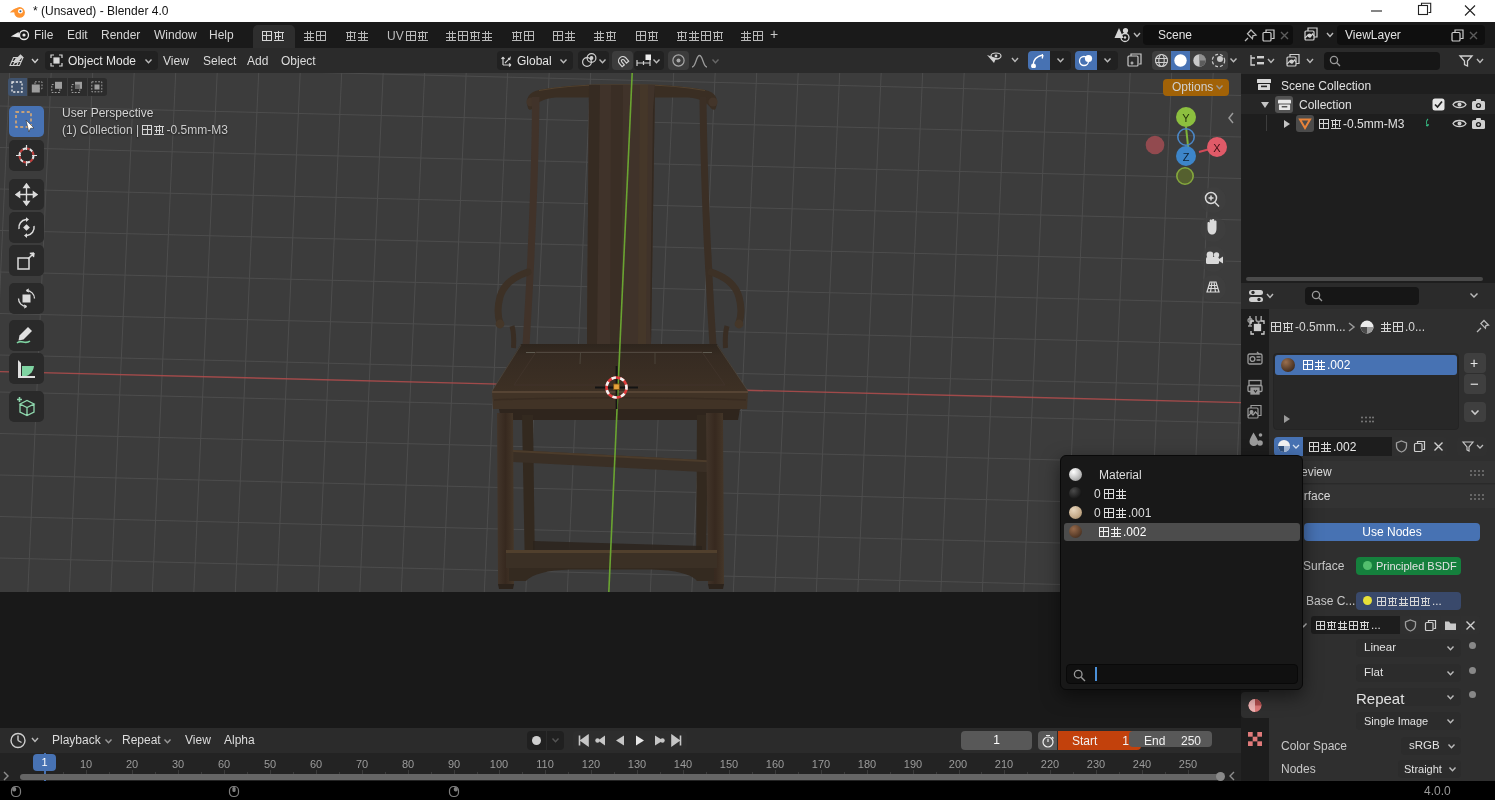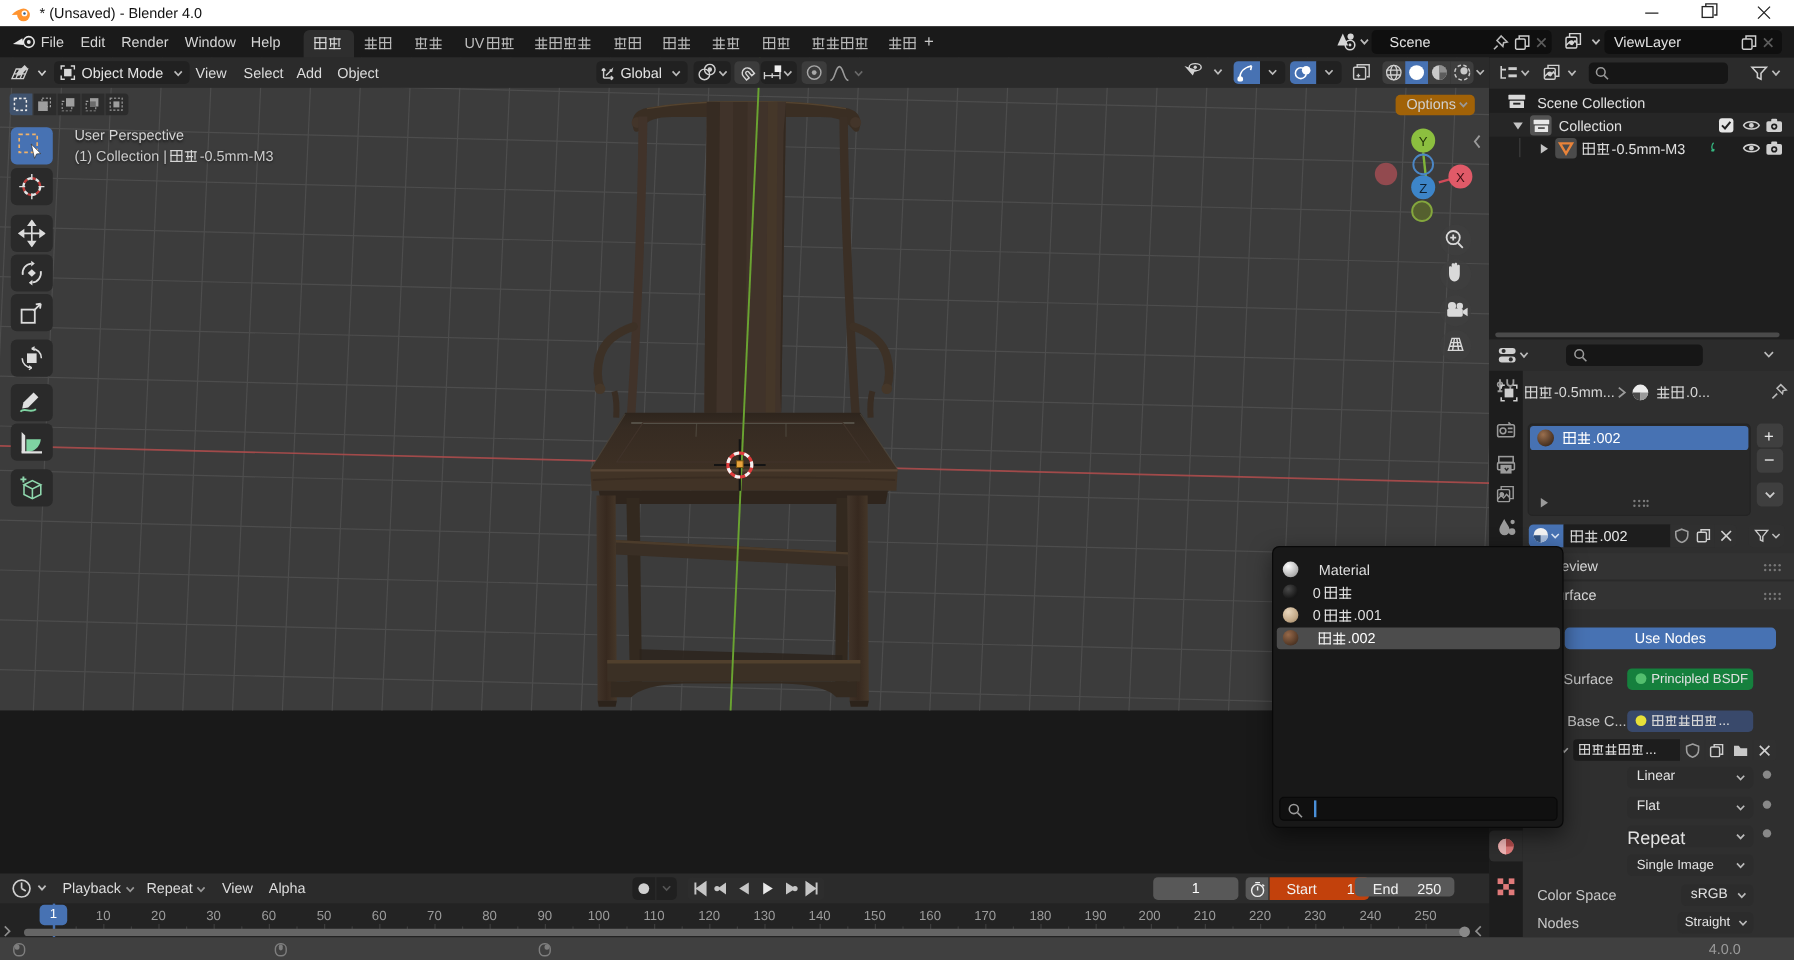--- a/index.html
+++ b/index.html
@@ -59,21 +59,21 @@
 
   
   #props { left:1241px; top:283px; width:254px; height:498px; background:#2f2f2f; }
   #props .phead { position:absolute; left:0; top:0; width:254px; height:26px; background:#2b2b2b; }
   #ptabs { position:absolute; left:0; top:26px; width:28px; height:472px; background:#1d1d1d; }
 
   
   #timeline { left:0; top:728px; width:1241px; height:53px; background:#232323; }
   #thead { position:absolute; left:0; top:0; width:1241px; height:25px; background:#2b2b2b; }
 
-  #statusbar { left:0; top:781px; width:1495px; height:19px; background:#404040; color:#8b8b8b; font-size:12px; }
+  #statusbar { left:0; top:781px; width:1495px; height:19px; background:#000000; color:#8b8b8b; font-size:12px; }
 
   
   #popup { left:1060px; top:455px; width:243px; height:235px; background:#181818;
     border:1px solid #090909; border-radius:6px; box-shadow:0 6px 18px rgba(0,0,0,.5);
     z-index:50; color:#dedede; font-size:12px; }
   .prow { position:absolute; left:3px; width:236px; height:18px; line-height:18px; border-radius:3px; }
   .prow .sph { position:absolute; left:5px; top:2px; width:13px; height:13px; border-radius:50%; }
 </style>
 </head>
 <body>

